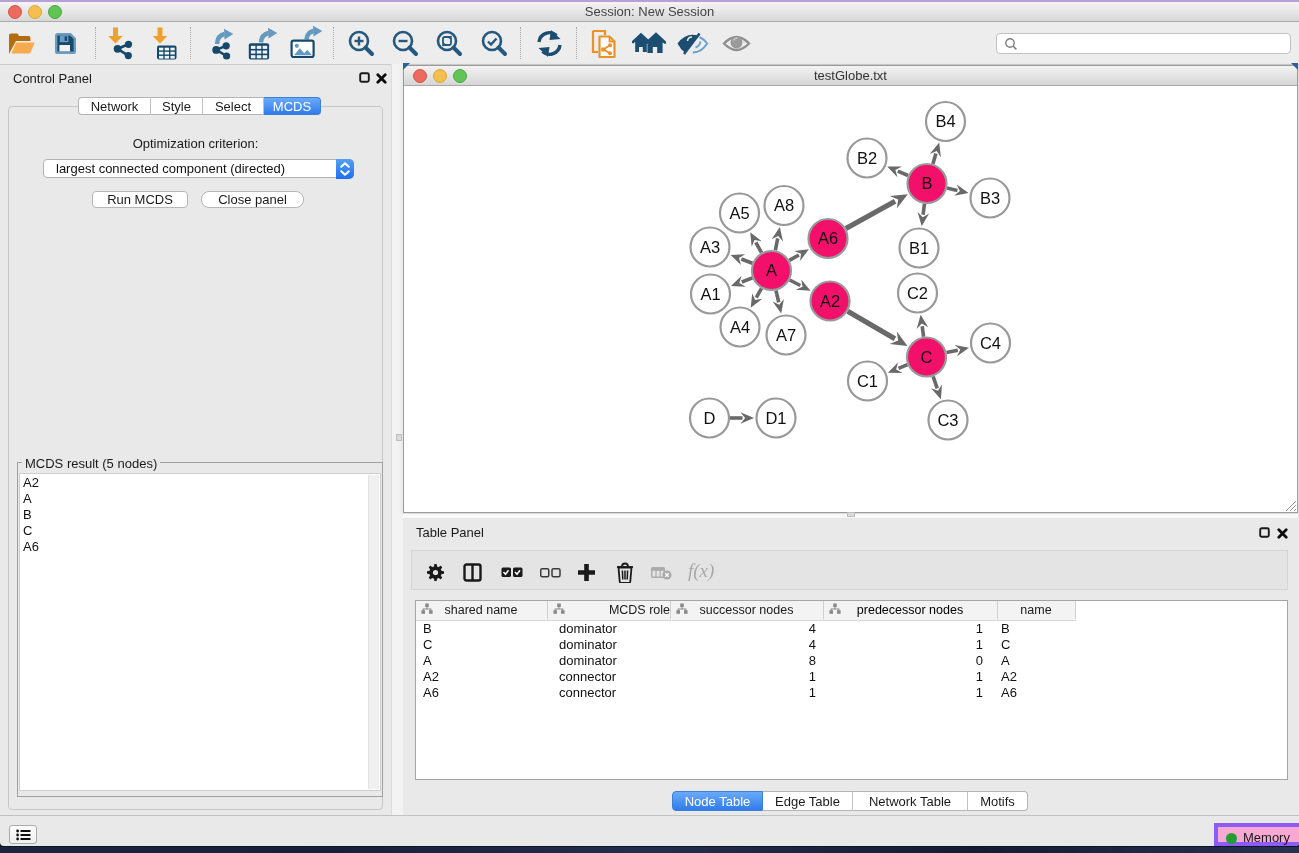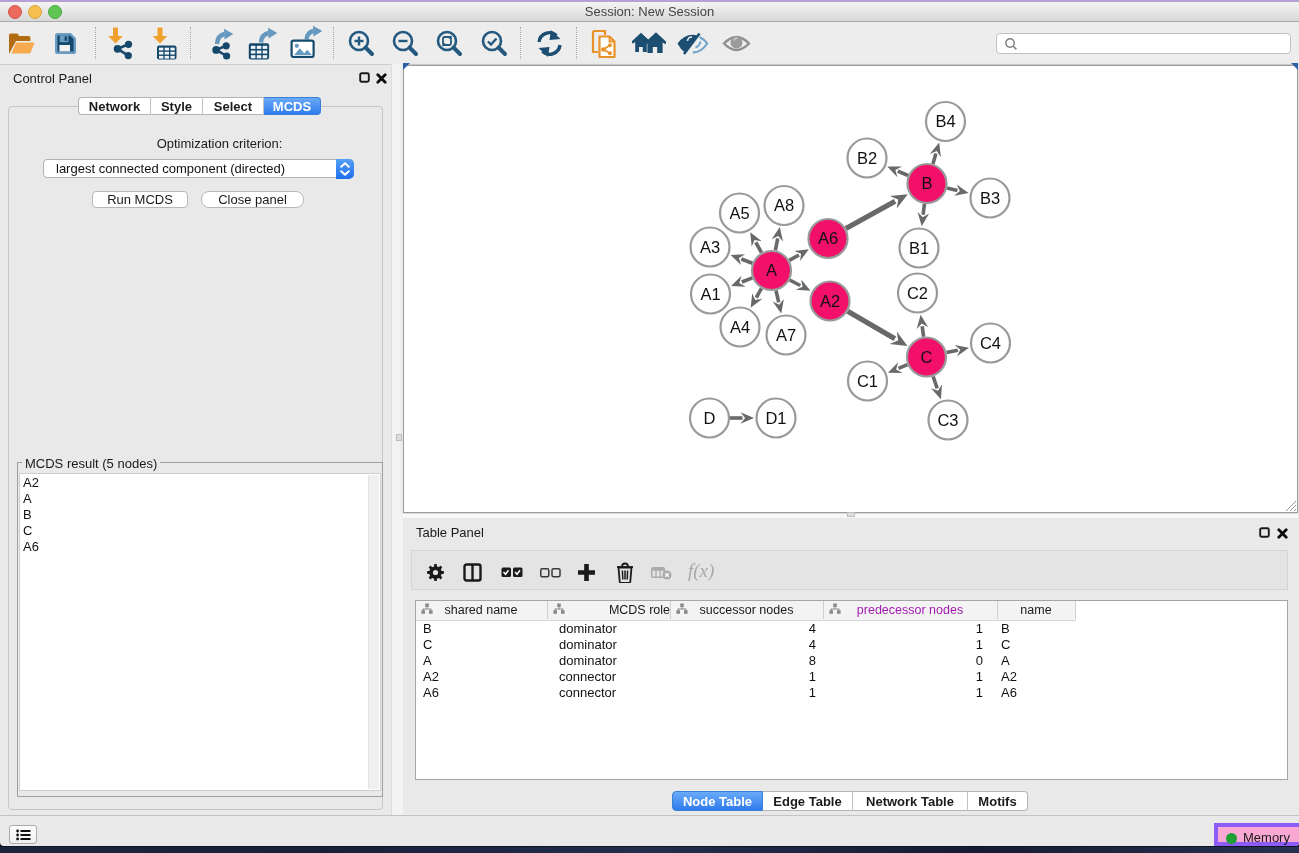--- a/index.html
+++ b/index.html
@@ -1,20 +1,20 @@
 <!DOCTYPE html>
 <html><head>
 <meta charset="utf-8">
 <style>
 html,body{margin:0;padding:0;width:1299px;height:853px;overflow:hidden;background:#14161d;font-family:"Liberation Sans",sans-serif;}
 .ab{position:absolute;}
 .tl{width:12px;height:12px;border-radius:50%;}
 svg{display:block;}
 .seg{position:absolute;display:flex;height:18px;font-size:13px;line-height:18px;text-align:center;color:#1a1a1a;}
-.seg>div{background:#ffffff;border-top:1px solid #b4b4b4;border-bottom:1px solid #b4b4b4;border-right:1px solid #c2c2c2;box-sizing:border-box;font-weight:bold;}
+.seg>div{background:#ffffff;border-top:1px solid #b4b4b4;border-bottom:1px solid #b4b4b4;border-right:1px solid #c2c2c2;box-sizing:border-box;}
 .seg>div:first-child{border-left:1px solid #b4b4b4;border-radius:4px 0 0 4px;}
 .seg>div:last-child{border-radius:0 4px 4px 0;border-right:1px solid #b4b4b4;}
 .seg>div.sel{background:linear-gradient(#6aaaf8,#307ced);color:#fff;border-color:#3a7fd8;}
 </style>
 </head>
 <body>
 
 <div class="ab" style="left:0;top:846px;width:1299px;height:7px;background:linear-gradient(90deg,#1b2540 0%,#17203a 25%,#232e4e 50%,#141c33 75%,#273252 100%);border-top:1px solid #0d1426;box-sizing:border-box;"></div>
 <div class="ab" style="left:0;top:0;width:1299px;height:846px;background:#e9e9e9;border-radius:0 0 4px 4px;overflow:hidden;">
 
@@ -196,21 +196,21 @@
 
 <div class="ab" style="left:8px;top:106px;width:375px;height:704px;border:1px solid #c6c6c6;border-radius:4px;background:#e9e9e9;box-sizing:border-box;"></div>
 
 <div class="seg" style="left:78px;top:97px;">
   <div style="width:73px;">Network</div>
   <div style="width:52px;">Style</div>
   <div style="width:61px;">Select</div>
   <div style="width:57px;" class="sel">MCDS</div>
 </div>
 
-<div class="ab" style="left:8px;top:136px;width:375px;text-align:center;font-size:13px;color:#1a1a1a;margin-left:24px;">Optimization criterion:</div>
+<div class="ab" style="left:8px;top:136px;width:375px;text-align:center;font-size:13px;color:#1a1a1a;">Optimization criterion:</div>
 
 <div class="ab" style="left:43px;top:159px;width:311px;height:19px;background:#ffffff;border:1px solid #b2b2b2;border-radius:4px;box-sizing:border-box;">
   <div class="ab" style="left:12px;top:0px;font-size:13px;line-height:18px;color:#111;">largest connected component (directed)</div>
   <div class="ab" style="right:-1px;top:-1.5px;width:18px;height:20.5px;background:linear-gradient(#54a0f6,#1e6ef0);border-radius:0 5px 5px 0;">
     <svg class="ab" style="left:3px;top:3px;" width="12" height="14" viewBox="0 0 12 14">
       <path d="M2.2 4.8 L6 1.2 L9.8 4.8" fill="none" stroke="#fff" stroke-width="2" stroke-linecap="round" stroke-linejoin="round"></path>
       <path d="M2.2 9.2 L6 12.8 L9.8 9.2" fill="none" stroke="#fff" stroke-width="2" stroke-linecap="round" stroke-linejoin="round"></path>
     </svg>
   </div>
 </div>
@@ -222,20 +222,26 @@
 <div class="ab" style="left:22px;top:456px;padding:0 3px;font-size:13px;color:#1a1a1a;background:#e9e9e9;">MCDS result (5 nodes)</div>
 <div class="ab" style="left:19px;top:473px;width:362px;height:318px;background:#ffffff;border:1px solid #cecece;box-sizing:border-box;">
   <div class="ab" style="left:3px;top:1px;font-size:13px;line-height:16px;color:#111;">A2<br>A<br>B<br>C<br>A6</div>
   <div class="ab" style="right:1px;top:1px;width:10px;height:314px;background:#f0f0f0;border-left:1px solid #e2e2e2;"></div>
 </div>
 
 <div class="ab" style="left:391px;top:64px;width:1px;height:751px;background:#dcdcdc;"></div>
 <div class="ab" style="left:392px;top:64px;width:11px;height:751px;background:#f3f3f3;"></div>
 
 <div class="ab" style="left:403px;top:65px;width:895px;height:448px;background:#ffffff;border:1px solid #9c9c9c;box-sizing:border-box;box-shadow:0 1px 5px rgba(0,0,0,0.10);">
+  <div class="ab" style="left:0;top:0;width:893px;height:19px;background:linear-gradient(#f3f3f3,#d5d5d5);border-bottom:1px solid #a8a8a8;">
+    <div class="tl ab" style="left:9px;top:3px;background:#ed6a5e;border:0.5px solid #d5544a;"></div>
+    <div class="tl ab" style="left:29px;top:3px;background:#f5bf4f;border:0.5px solid #dba738;"></div>
+    <div class="tl ab" style="left:49px;top:3px;background:#61c555;border:0.5px solid #4aa73c;"></div>
+    <div class="ab" style="left:0;top:0;width:893px;height:19px;text-align:center;font-size:13px;line-height:20px;color:#333;">testGlobe.txt</div>
+  </div>
   <div class="ab" style="left:0;top:19px;width:893px;height:427px;overflow:hidden;">
 <svg width="893" height="428" viewBox="0 0 893 428" style="position:absolute;left:0;top:0;">
 <line x1="348.4" y1="192.9" x2="337.8" y2="197" stroke="#696969" stroke-width="3.6"></line>
 <polygon points="327,201.1 337.5,190.8 335.3,197.9 341.7,201.7" fill="#696969"></polygon>
 <line x1="348.4" y1="178.2" x2="337.3" y2="174" stroke="#696969" stroke-width="3.6"></line>
 <polygon points="326.6,169.9 341.2,169.3 334.9,173 337.1,180.1" fill="#696969"></polygon>
 <line x1="357.5" y1="203.4" x2="352.3" y2="212.7" stroke="#696969" stroke-width="3.6"></line>
 <polygon points="346.7,222.8 348.2,208.2 351.1,215 358.4,213.8" fill="#696969"></polygon>
 <line x1="357.5" y1="167.6" x2="351.8" y2="157.3" stroke="#696969" stroke-width="3.6"></line>
 <polygon points="346.2,147.2 357.8,156.2 350.5,155 347.7,161.8" fill="#696969"></polygon>
@@ -424,21 +430,21 @@
 <div class="ab" style="left:670px;top:603px;width:153px;text-align:center;font-size:12.5px;color:#1a1a1a;">successor nodes</div>
 <svg class="ab" style="left:676px;top:603px;" width="12" height="12" viewBox="0 0 12 12">
       <g fill="#8a8a8a">
         <rect x="4.2" y="0.5" width="3.6" height="3.6"></rect>
         <rect x="0.4" y="7.2" width="3.6" height="3.6"></rect>
         <rect x="8" y="7.2" width="3.6" height="3.6"></rect>
       </g>
       <path d="M6 4.3 V6 M2.2 7.4 V6 H9.8 V7.4" fill="none" stroke="#8a8a8a" stroke-width="1.1"></path>
     </svg>
 <div class="ab" style="left:997px;top:601px;width:1px;height:18px;background:#d0d0d0;"></div>
-<div class="ab" style="left:823px;top:603px;width:174px;text-align:center;font-size:12.5px;color:#a21caf;">predecessor nodes</div>
+<div class="ab" style="left:823px;top:603px;width:174px;text-align:center;font-size:12.5px;color:#000000;">predecessor nodes</div>
 <svg class="ab" style="left:829px;top:603px;" width="12" height="12" viewBox="0 0 12 12">
       <g fill="#8a8a8a">
         <rect x="4.2" y="0.5" width="3.6" height="3.6"></rect>
         <rect x="0.4" y="7.2" width="3.6" height="3.6"></rect>
         <rect x="8" y="7.2" width="3.6" height="3.6"></rect>
       </g>
       <path d="M6 4.3 V6 M2.2 7.4 V6 H9.8 V7.4" fill="none" stroke="#8a8a8a" stroke-width="1.1"></path>
     </svg>
 <div class="ab" style="left:1075px;top:601px;width:1px;height:18px;background:#d0d0d0;"></div>
 <div class="ab" style="left:997px;top:603px;width:78px;text-align:center;font-size:12.5px;color:#1a1a1a;">name</div>

